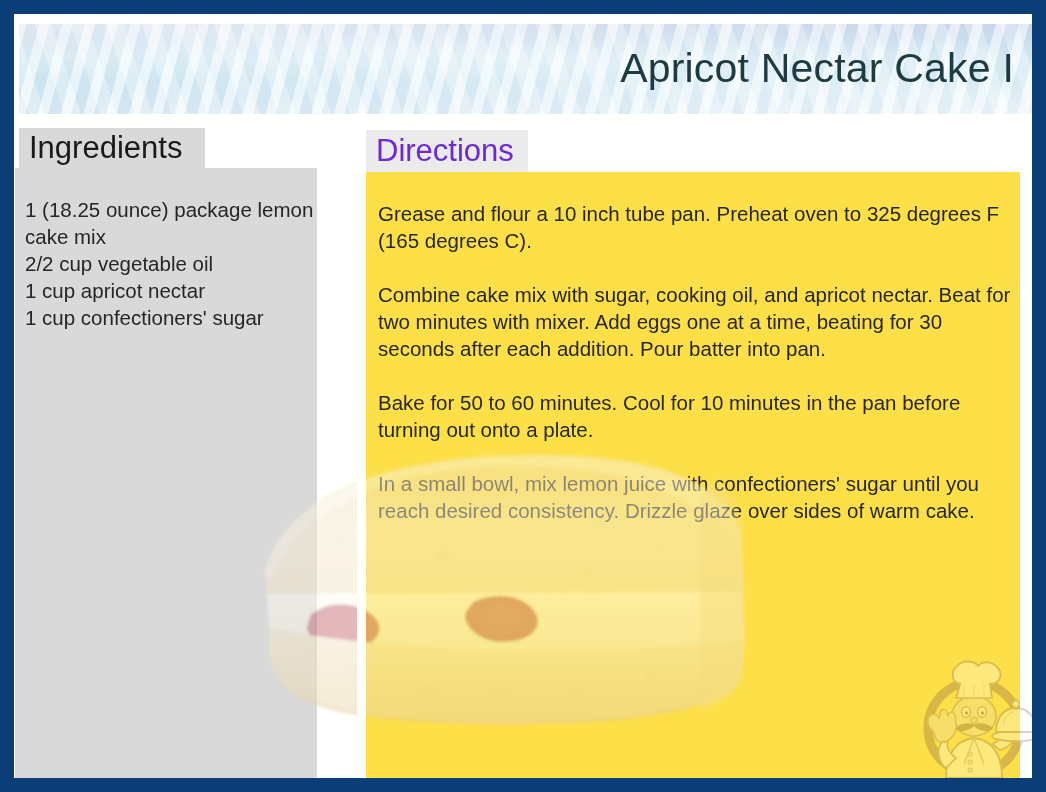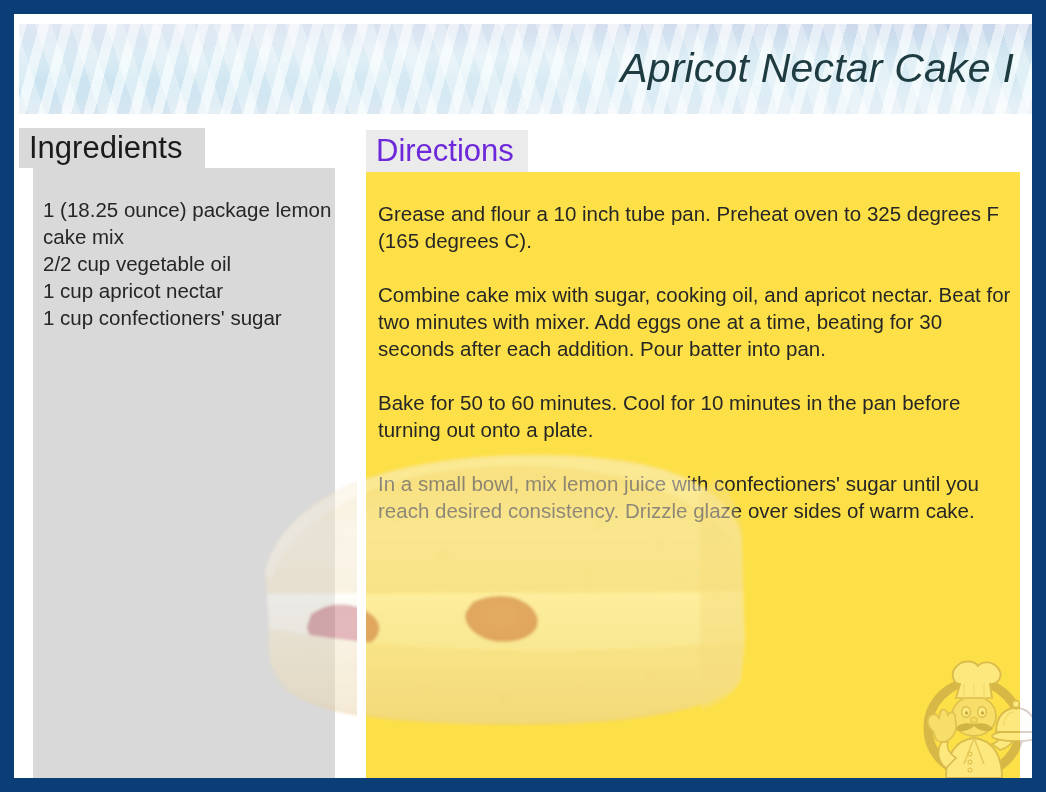--- a/index.html
+++ b/index.html
@@ -33,21 +33,20 @@
   
   #header-banner {
     position: absolute;
     left: 5px;
     top: 10px;
     width: 1013px;
     height: 90px;
     background:
       linear-gradient(180deg, #d6dcee 0%, #cfe0f0 14%, #d8f0f6 38%, #ccebf4 62%, #d7eef7 82%, #e9f3f8 100%);
     overflow: hidden;
-    font-style: italic;
   }
   #header-texture {
     position: absolute;
     inset: -20px;
     background:
       repeating-linear-gradient(105deg, rgba(255,255,255,0.55) 0px, rgba(255,255,255,0.55) 10px, rgba(171,198,224,0.22) 10px, rgba(171,198,224,0.22) 22px),
       repeating-linear-gradient(72deg, rgba(255,255,255,0.40) 0px, rgba(255,255,255,0.40) 16px, rgba(168,196,222,0.18) 16px, rgba(168,196,222,0.18) 34px);
     opacity: 0.85;
   }
   #header-sheen {
@@ -80,21 +79,21 @@
   #ingredients-heading {
     position: absolute;
     left: 15px;
     top: 116px;
     font-size: 31px;
     line-height: 36px;
     color: #1a1a1a;
   }
   #ingredients-panel {
     position: absolute;
-    left: 19px;
+    left: 1px;
     top: 154px;
     width: 302px;
     height: 610px;
     background: #d9d9d9;
     overflow: hidden;
   }
   #ingredients-list {
     position: absolute;
     left: 10px;
     top: 28px;

